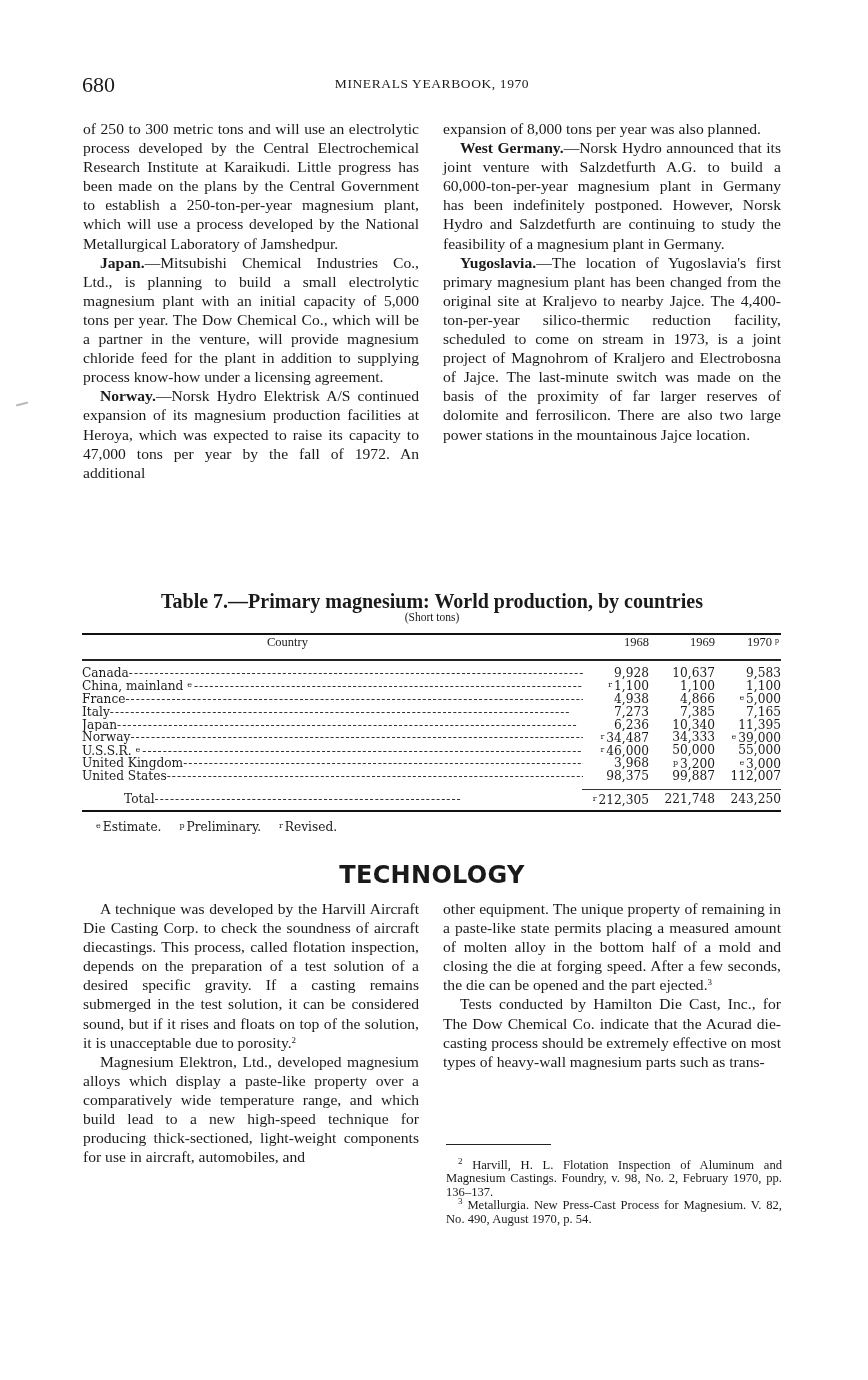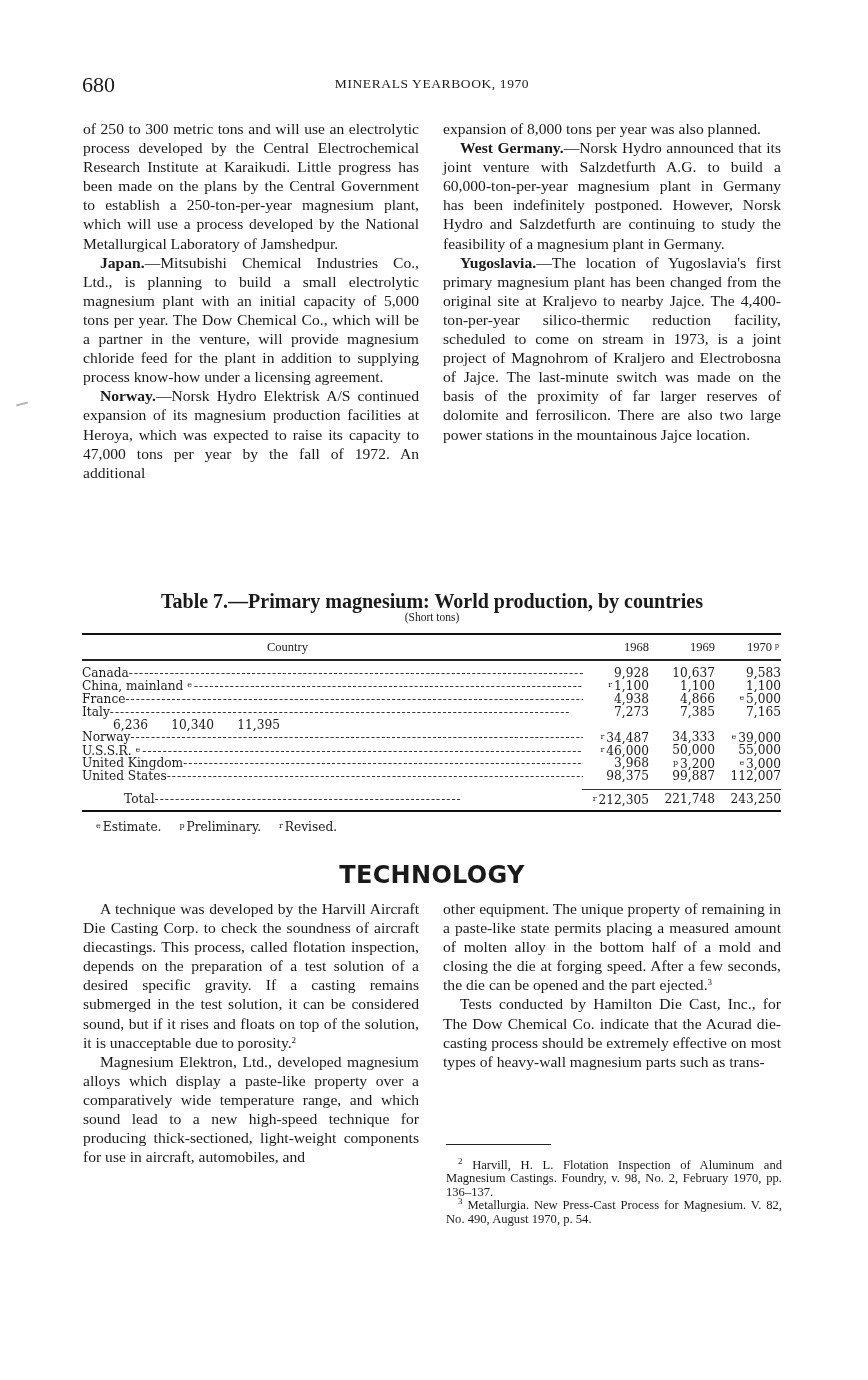--- a/index.html
+++ b/index.html
@@ -20,21 +20,21 @@
   .col2 { left: 443px; width: 338px; }
   .top-cols { top: 119px; }
   .tech-cols { top: 899px; }
   sup { font-size: 9px; vertical-align: 5px; line-height: 0; }
 
   .table-title { position: absolute; top: 590px; left: 82px; width: 700px; text-align: center; font-size: 20px; font-weight: bold; }
   .table-unit { position: absolute; top: 611px; left: 82px; width: 700px; text-align: center; font-size: 11.5px; }
 
   .table-wrap { position: absolute; top: 633px; left: 82px; width: 699px; }
   .rule-thick { border-top: 2px solid #111; }
-  .thead { display: flex; height: 24px; align-items: center; font-size: 12.5px; border-bottom: 2px solid #222; }
+  .thead { display: flex; height: 24px; align-items: flex-start; font-size: 12.5px; border-bottom: 2px solid #222; }
   .thead .c-country { flex: 1; text-align: center; padding-right: 90px; }
   .c-num { width: 66px; text-align: right; }
   .trow { display: flex; height: 12.9px; align-items: center; font-size: 12.2px; line-height: 12.9px; }
   .trow .c-country { flex: 1; white-space: nowrap; overflow: hidden; }
   .leader { color: #333; letter-spacing: 1px; }
   .tbody { padding-top: 6px; }
   .tot-rule { margin-left: 500px; border-top: 1px solid #333; margin-top: 6px; margin-bottom: 3px; }
   .total-row .c-country { padding-left: 42px; }
   .fn-sup { font-size: 8px; vertical-align: 3px; margin-right: 2px; }
   .foot-rule { border-top: 2px solid #111; margin-top: 4px; }
@@ -99,20 +99,21 @@
         <div class="c-num"><span>4,866</span></div>
         <div class="c-num"><span class="fn-sup">e</span><span>5,000</span></div>
       </div>
       <div class="trow">
         <div class="c-country"><span>Italy</span><span class="leader">------------------------------------------------------------------------------------------</span></div>
         <div class="c-num"><span>7,273</span></div>
         <div class="c-num"><span>7,385</span></div>
         <div class="c-num"><span>7,165</span></div>
       </div>
       <div class="trow">
+        <div class="c-country"><span>Japan</span><span class="leader">------------------------------------------------------------------------------------------</span></div>
         <div class="c-num"><span>6,236</span></div>
         <div class="c-num"><span>10,340</span></div>
         <div class="c-num"><span>11,395</span></div>
       </div>
       <div class="trow">
         <div class="c-country"><span>Norway</span><span class="leader">------------------------------------------------------------------------------------------</span></div>
         <div class="c-num"><span class="fn-sup">r</span><span>34,487</span></div>
         <div class="c-num"><span>34,333</span></div>
         <div class="c-num"><span class="fn-sup">e</span><span>39,000</span></div>
       </div>
@@ -148,21 +149,21 @@
 <div class="legend mono">
   <span class="item"><span class="fn-sup">e</span><span>Estimate.</span></span>
   <span class="item"><span class="fn-sup">p</span><span>Preliminary.</span></span>
   <span class="item"><span class="fn-sup">r</span><span>Revised.</span></span>
 </div>
 
 <div class="section-heading sans">TECHNOLOGY</div>
 
 <div class="col col1 tech-cols serif">
   <p class="indent"><span>A technique was developed by the Harvill Aircraft Die Casting Corp. to check the soundness of aircraft diecastings. This process, called flotation inspection, depends on the preparation of a test solution of a desired specific gravity. If a casting remains submerged in the test solution, it can be considered sound, but if it rises and floats on top of the solution, it is unacceptable due to porosity.</span><sup>2</sup></p>
-  <p class="indent"><span>Magnesium Elektron, Ltd., developed magnesium alloys which display a paste-like property over a comparatively wide temperature range, and which sound lead to a new high-speed technique for producing thick-sectioned, light-weight components for use in aircraft, automobiles, and</span></p>
+  <p class="indent"><span>Magnesium Elektron, Ltd., developed magnesium alloys which display a paste-like property over a comparatively wide temperature range, and which build lead to a new high-speed technique for producing thick-sectioned, light-weight components for use in aircraft, automobiles, and</span></p>
 </div>
 <div class="col col2 tech-cols serif">
   <p><span>other equipment. The unique property of remaining in a paste-like state permits placing a measured amount of molten alloy in the bottom half of a mold and closing the die at forging speed. After a few seconds, the die can be opened and the part ejected.</span><sup>3</sup></p>
   <p class="indent"><span>Tests conducted by Hamilton Die Cast, Inc., for The Dow Chemical Co. indicate that the Acurad die-casting process should be extremely effective on most types of heavy-wall magnesium parts such as trans-</span></p>
 </div>
 
 <div class="fn-rule"></div>
 <div class="footnotes serif">
   <p><sup>2</sup> <span>Harvill, H. L. Flotation Inspection of Aluminum and Magnesium Castings. Foundry, v. 98, No. 2, February 1970, pp. 136–137.</span></p>
   <p><sup>3</sup> <span>Metallurgia. New Press-Cast Process for Magnesium. V. 82, No. 490, August 1970, p. 54.</span></p>

